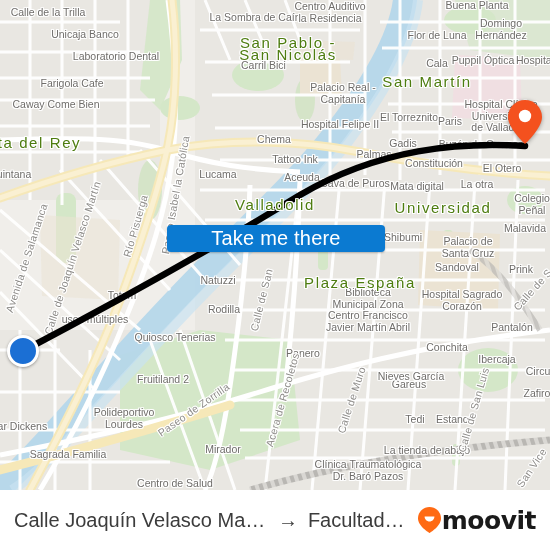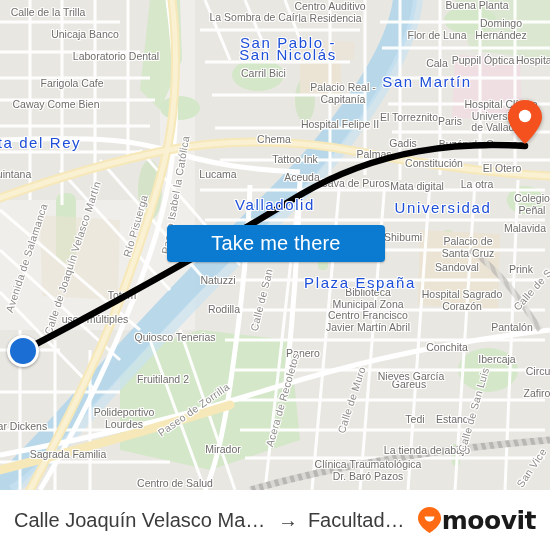--- a/index.html
+++ b/index.html
@@ -26,40 +26,40 @@
     transform:translate(-50%,-50%);
     text-shadow:
       1px 0 0 rgba(255,255,255,.95), -1px 0 0 rgba(255,255,255,.95),
       0 1px 0 rgba(255,255,255,.95), 0 -1px 0 rgba(255,255,255,.95),
       1px 1px 0 rgba(255,255,255,.95), -1px -1px 0 rgba(255,255,255,.95),
       1px -1px 0 rgba(255,255,255,.95), -1px 1px 0 rgba(255,255,255,.95);
     pointer-events:none;
   }
   .lbl.poi{color:#6f6d6a;}
   .lbl.area{
-    color:#1d4ed8;font-size:15px;letter-spacing:1.6px;font-weight:400;
+    color:#4d7c0f;font-size:15px;letter-spacing:1.6px;font-weight:400;
   }
   .lbl.street{
     color:#8d8b88;font-size:10.5px;letter-spacing:.3px;
   }
 
   
   #route-layer{position:absolute;left:0;top:0;width:550px;height:490px;pointer-events:none;}
 
   .origin-dot{
     position:absolute;width:26px;height:26px;border-radius:50%;
     background:#1b6fd4;border:3px solid #ffffff;
     box-shadow:0 1px 3px rgba(0,0,0,.35);
     transform:translate(-50%,-50%);
   }
   .dest-pin{position:absolute;transform:translate(-50%,-100%);filter:drop-shadow(0 1px 2px rgba(0,0,0,.35));}
 
   
   #cta{
-    position:absolute;left:167px;top:225px;width:218px;height:37px;
+    position:absolute;left:167px;top:225px;width:218px;height:27px;
     background:#0b7ad1;border-radius:4px;
     display:flex;align-items:center;justify-content:center;
     color:#ffffff;font-size:20px;letter-spacing:.2px;
     box-shadow:0 1px 2px rgba(0,0,0,.25);
     cursor:pointer;border:none;
     font-family:"Liberation Sans", sans-serif;
   }
 
   
   #attrib{
@@ -203,21 +203,21 @@
         <div class="lbl poi" style="left: 56px; top: 105px;">Caway Come Bien</div>
         <div class="lbl poi" style="left: 10px; top: 175px;">Quintana</div>
         <div class="lbl poi" style="left: 255px; top: 18px;">La Sombra de Caín</div>
         <div class="lbl poi" style="left: 330px; top: 12px;">Centro Auditivo<br>la Residencia</div>
         <div class="lbl poi" style="left: 477px; top: 6px;">Buena Planta</div>
         <div class="lbl poi" style="left: 501px; top: 29px;">Domingo<br>Hernández</div>
         <div class="lbl poi" style="left: 437px; top: 36px;">Flor de Luna</div>
         <div class="lbl poi" style="left: 437px; top: 64px;">Cala</div>
         <div class="lbl poi" style="left: 483px; top: 61px;">Puppil Óptica</div>
         <div class="lbl poi" style="left: 535px; top: 61px;">Hospital</div>
-        <div class="lbl poi" style="left: 259px; top: 74px; padding-left: 9px;">Carril Bici</div>
+        <div class="lbl poi" style="left: 259px; top: 66px; padding-left: 9px;">Carril Bici</div>
         <div class="lbl poi" style="left: 343px; top: 93px;">Palacio Real&nbsp;-<br>Capitanía</div>
         <div class="lbl poi" style="left: 340px; top: 125px;">Hospital Felipe II</div>
         <div class="lbl poi" style="left: 409px; top: 118px;">El Torreznito</div>
         <div class="lbl poi" style="left: 450px; top: 122px;">Paris</div>
         <div class="lbl poi" style="left: 501px; top: 116px;">Hospital Clínico<br>Universitario<br>de Valladolid</div>
         <div class="lbl poi" style="left: 274px; top: 140px;">Chema</div>
         <div class="lbl poi" style="left: 403px; top: 144px;">Gadis</div>
         <div class="lbl poi" style="left: 481px; top: 145px;">Buzón de Correos</div>
         <div class="lbl poi" style="left: 295px; top: 160px;">Tattoo Ink</div>
         <div class="lbl poi" style="left: 374px; top: 155px;">Palmas</div>

